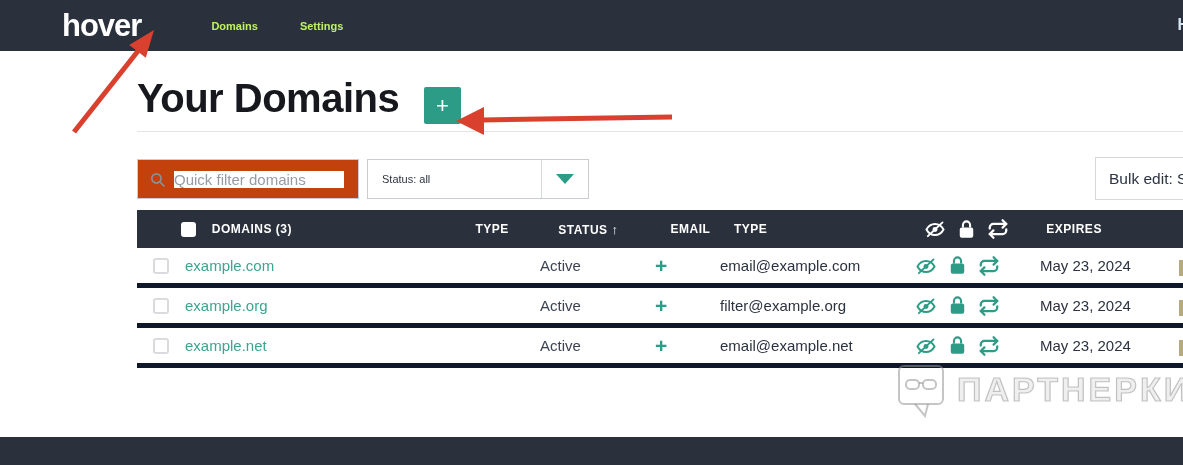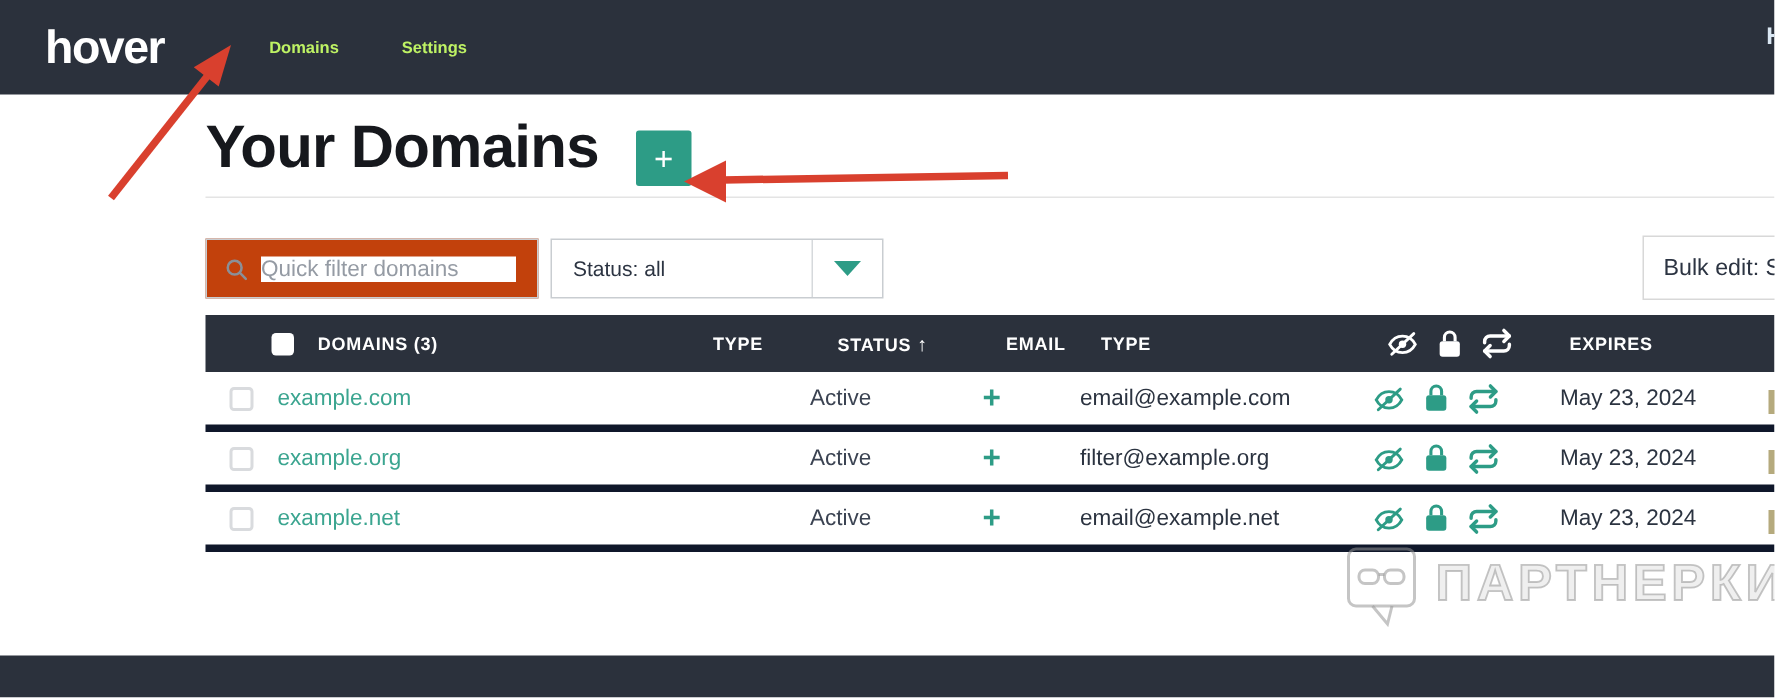--- a/index.html
+++ b/index.html
@@ -5,22 +5,22 @@
   * { margin:0; padding:0; box-sizing:border-box; }
   html,body { width:1183px; height:465px; }
   body {
     position:relative; overflow:hidden; background:#ffffff;
     font-family:"Liberation Sans","DejaVu Sans",sans-serif;
     -webkit-font-smoothing:antialiased;
   }
 
   
   .navbar {
-    position:absolute; top:0; left:0; width:1183px; height:63px;
-    background:#2b313c; display:flex; align-items:center;
+    position:absolute; top:0; left:0; width:1183px; height:51px;
+    background:#2b313c; display:flex; align-items:center;padding-left:32px;
   }
   .logo {
     margin-left:30px; color:#ffffff; font-weight:800; font-size:31px;
     letter-spacing:-1px; line-height:1; cursor:pointer;
   }
   .nav-links { display:flex; gap:42px; margin-left:70px; }
   .nav-link { color:#bef264; font-size:11px; font-weight:700; cursor:pointer; }
   .nav-right-partial {
     position:absolute; right:-6px; top:16px; color:#d9e6f2;
     font-size:16px; font-weight:700;
@@ -49,21 +49,21 @@
   .search-input {
     border:none; outline:none; width:170px; margin-left:8px; font-size:15px;
     color:#2c3442; font-family:inherit;
   }
   .search-input::placeholder { color:#959ba4; opacity:1; }
 
   .status-dropdown {
     position:absolute; left:367px; top:159px; width:222px; height:40px;
     border:1px solid #c9cdd1; background:#fff; display:flex; align-items:center; cursor:pointer;
   }
-  .status-label { margin-left:14px; font-size:14px; color:#2c3442; flex:1; }
+  .status-label { margin-left:14px; font-size:11px; color:#2c3442; flex:1; }
   .status-sep { width:1px; height:38px; background:#d6d9dc; }
   .caret-down {
     width:0; height:0; margin:0 14px;
     border-left:9px solid transparent; border-right:9px solid transparent;
     border-top:10px solid #2d9c86;
   }
 
   .bulk-edit {
     position:absolute; left:1095px; top:157px; width:120px; height:43px;
     border:1px solid #d8d8d8; background:#fff; display:flex; align-items:center;

